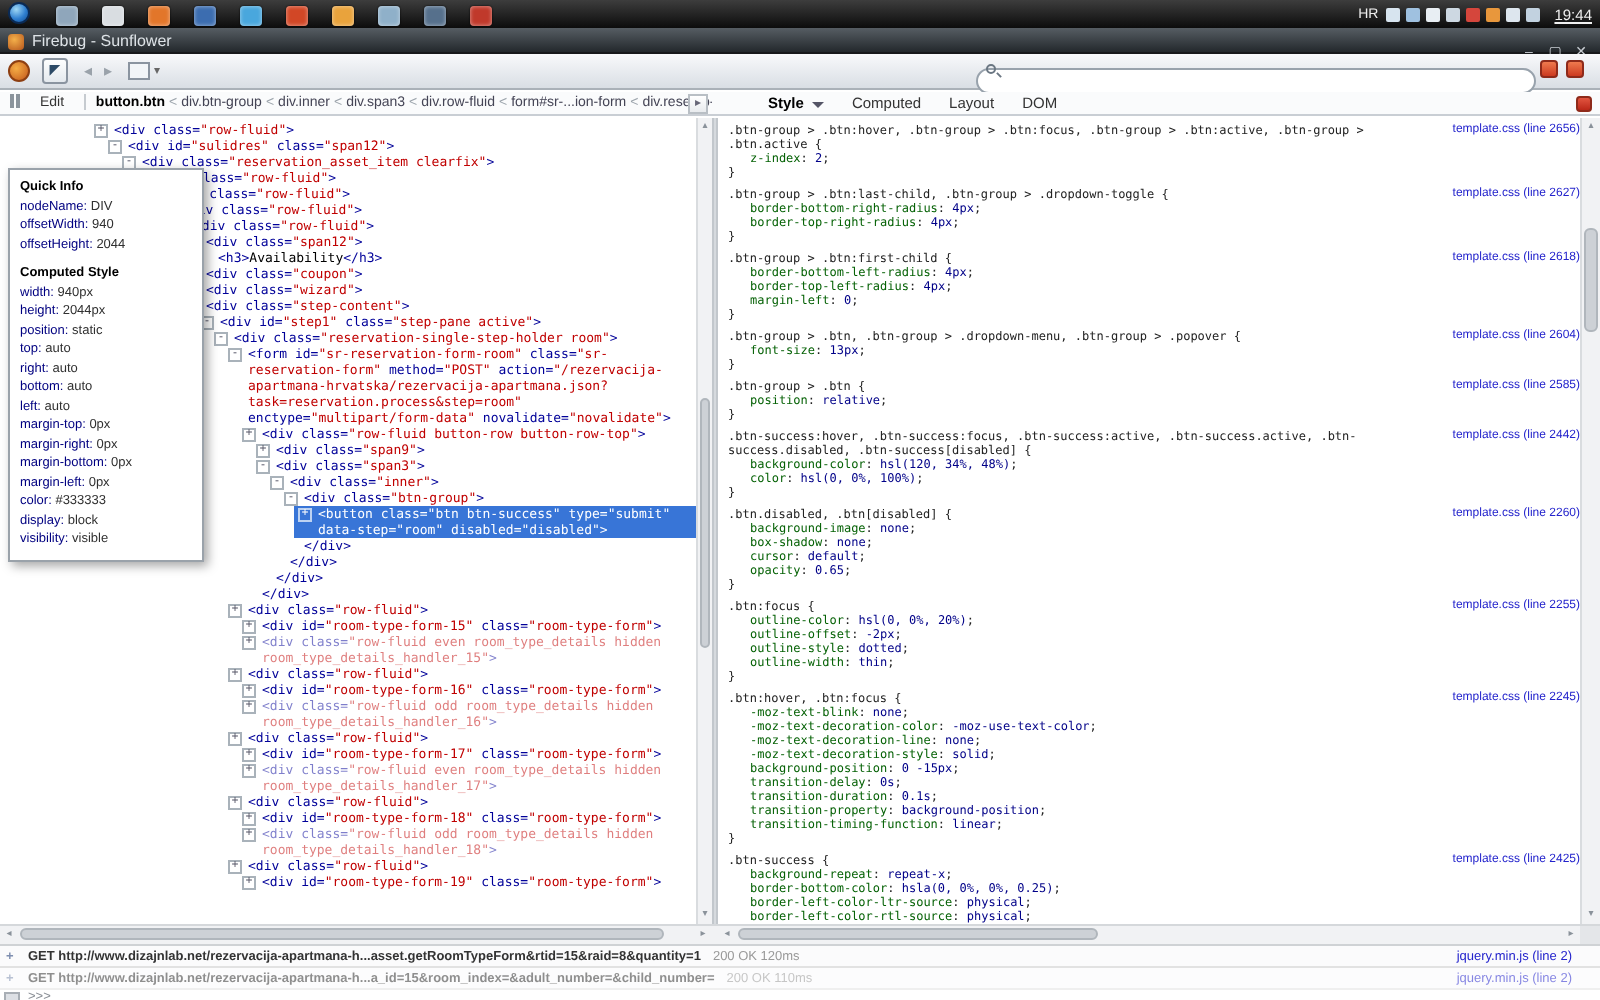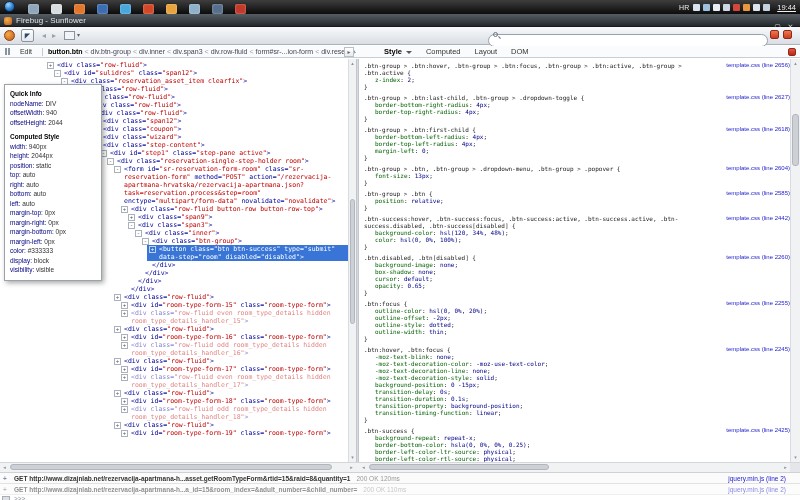--- a/index.html
+++ b/index.html
@@ -243,20 +243,23 @@
             <span class="twisty" style="left: 81px;">+</span>
           </div>
           <div class="tree-line">
             <div class="tl-content mono" style="margin-left: 97px;"><span class="sg-t">&lt;div </span><span class="sg-a">class=</span><span class="sg-v">"row-fluid"</span><span class="sg-t">&gt;</span></div>
             <span class="twisty" style="left: 87px;">+</span>
           </div>
           <div class="tree-line">
             <div class="tl-content mono" style="margin-left: 103px;"><span class="sg-t">&lt;div </span><span class="sg-a">class=</span><span class="sg-v">"span12"</span><span class="sg-t">&gt;</span></div>
           </div>
           <div class="tree-line">
+            <div class="tl-content mono" style="margin-left: 109px;"><span class="sg-t">&lt;h3&gt;</span><span class="sg-x">Availability</span><span class="sg-t">&lt;/h3&gt;</span></div>
+          </div>
+          <div class="tree-line">
             <div class="tl-content mono" style="margin-left: 103px;"><span class="sg-t">&lt;div </span><span class="sg-a">class=</span><span class="sg-v">"coupon"</span><span class="sg-t">&gt;</span></div>
             <span class="twisty" style="left: 93px;">+</span>
           </div>
           <div class="tree-line">
             <div class="tl-content mono" style="margin-left: 103px;"><span class="sg-t">&lt;div </span><span class="sg-a">class=</span><span class="sg-v">"wizard"</span><span class="sg-t">&gt;</span></div>
             <span class="twisty" style="left: 93px;">+</span>
           </div>
           <div class="tree-line">
             <div class="tl-content mono" style="margin-left: 103px;"><span class="sg-t">&lt;div </span><span class="sg-a">class=</span><span class="sg-v">"step-content"</span><span class="sg-t">&gt;</span></div>
             <span class="twisty" style="left: 93px;">-</span>

